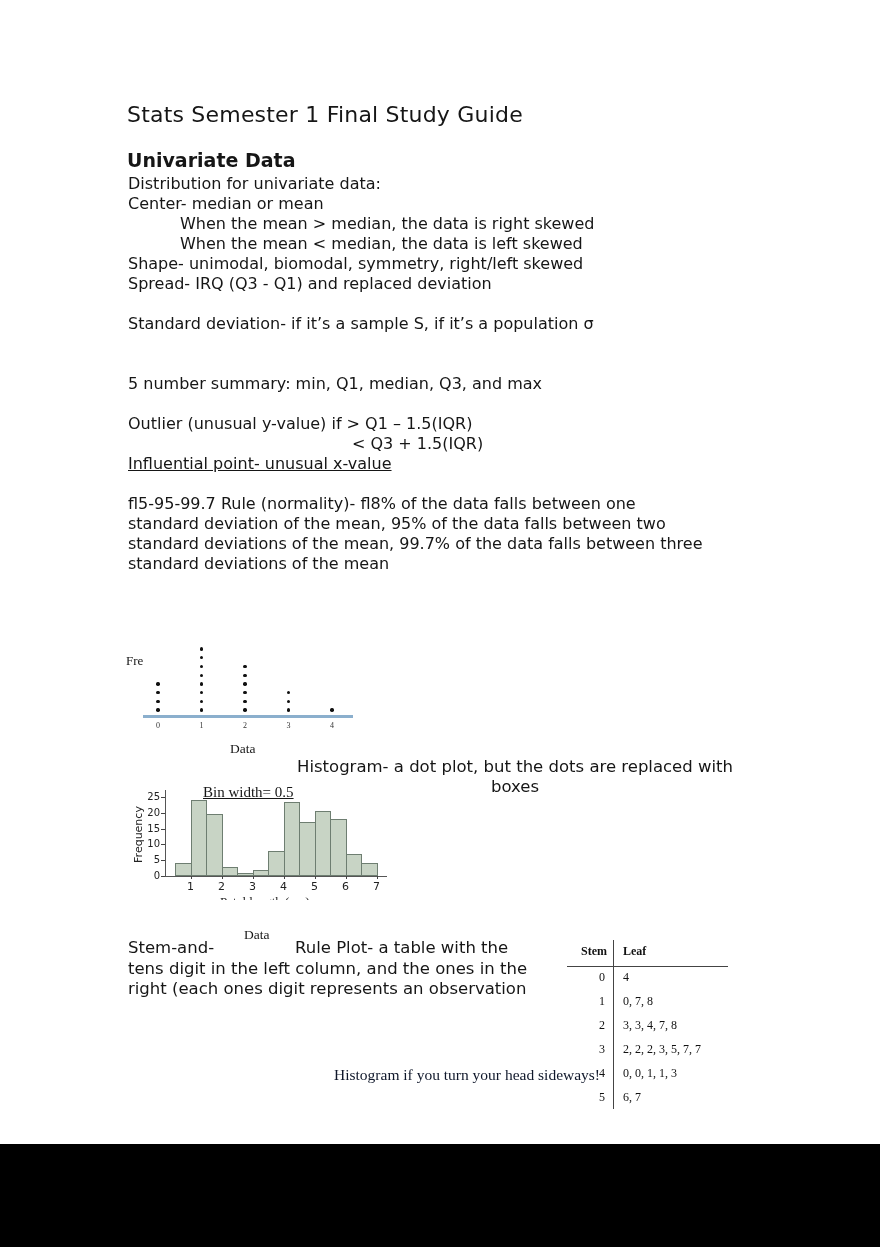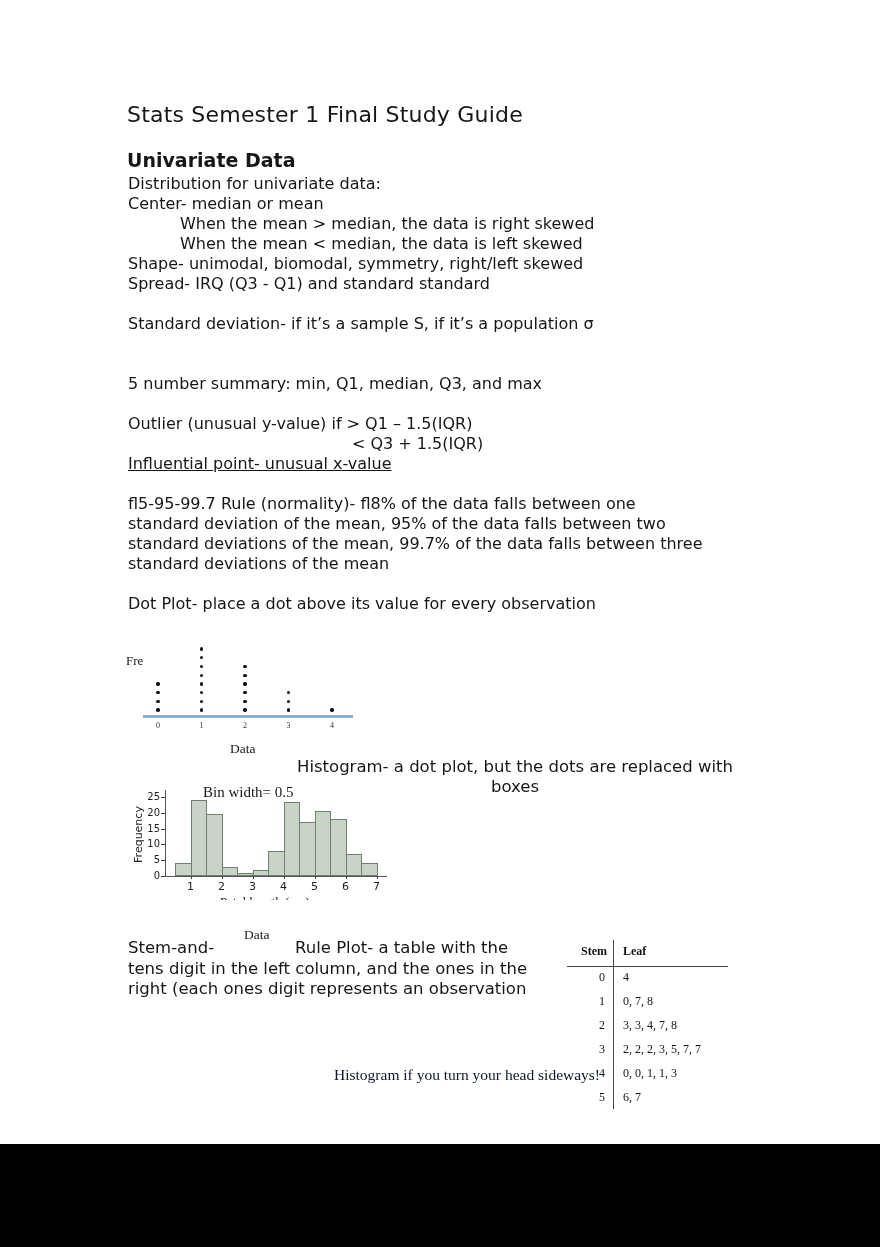--- a/index.html
+++ b/index.html
@@ -14,21 +14,21 @@
   
   #dotplot{left:120px;top:648px;width:255px;height:112px;}
   .dot{position:absolute;width:3.4px;height:3.4px;border-radius:50%;background:#101010;}
   #dp-axis{position:absolute;left:23px;top:67px;width:210px;height:3px;background:#8bafcd;}
   .dp-tick{position:absolute;top:73px;width:20px;margin-left:-10px;text-align:center;
            font-family:"Liberation Serif",serif;font-size:8px;color:#333;}
   #dp-ylab{position:absolute;left:6px;top:5px;font-family:"Liberation Serif",serif;font-size:13px;}
   #dp-xlab{position:absolute;left:110px;top:93px;font-family:"Liberation Serif",serif;font-size:13.5px;}
   
   #hist{left:128px;top:778px;width:280px;height:122px;overflow:hidden;}
-  #hist-annot{position:absolute;left:75px;top:6px;font-family:"Liberation Serif",serif;font-size:15px;}
+  #hist-annot{position:absolute;left:75px;top:6px;font-family:"Liberation Serif",serif;font-size:15px;text-decoration:underline;}
   #hist-ylab{position:absolute;left:-25px;top:50px;transform:rotate(-90deg);font-size:11px;color:#222;width:70px;text-align:center;}
   .hbar{position:absolute;background:#c8d4c5;border:1px solid #6e7e71;box-sizing:border-box;}
   .ytick-lab{position:absolute;width:22px;text-align:right;font-size:10px;color:#222;}
   .ytick-mark{position:absolute;height:1px;width:4px;background:#444;}
   .xtick-lab{position:absolute;width:20px;margin-left:-10px;text-align:center;font-size:11px;color:#222;}
   .xtick-mark{position:absolute;width:1px;height:3px;background:#444;top:98px;}
   #hist-yaxis{position:absolute;left:37px;top:12px;width:1px;height:86px;background:#555;}
   #hist-xaxis{position:absolute;left:37px;top:98px;width:222px;height:1px;background:#555;}
   #hist-xlab-clipped{position:absolute;left:92px;top:116px;font-family:"Liberation Serif",serif;font-size:13px;color:#222;}
   
@@ -55,37 +55,36 @@
 
   <div id="doc-title" class="abs sans">Stats Semester 1 Final Study Guide</div>
   <div id="section-heading" class="abs sans">Univariate Data</div>
 
   <div id="body-lines" class="abs sans">
       <div class="bline" style="padding-left: 0px;">Distribution for univariate data:</div>
       <div class="bline" style="padding-left: 0px;">Center- median or mean</div>
       <div class="bline" style="padding-left: 52px;">When the mean &gt; median, the data is right skewed</div>
       <div class="bline" style="padding-left: 52px;">When the mean &lt; median, the data is left skewed</div>
       <div class="bline" style="padding-left: 0px;">Shape- unimodal, biomodal, symmetry, right/left skewed</div>
-      <div class="bline" style="padding-left: 0px;">Spread- IRQ (Q3 - Q1) and standard standard</div>
+      <div class="bline" style="padding-left: 0px;">Spread- IRQ (Q3 - Q1) and replaced deviation</div>
       <div class="bline" style="padding-left: 0px;">&nbsp;</div>
       <div class="bline" style="padding-left: 0px;">Standard deviation- if it’s a sample S, if it’s a population σ</div>
       <div class="bline" style="padding-left: 0px;">&nbsp;</div>
       <div class="bline" style="padding-left: 0px;">&nbsp;</div>
       <div class="bline" style="padding-left: 0px;">5 number summary: min, Q1, median, Q3, and max</div>
       <div class="bline" style="padding-left: 0px;">&nbsp;</div>
       <div class="bline" style="padding-left: 0px;">Outlier (unusual y-value) if &gt; Q1 – 1.5(IQR)</div>
       <div class="bline" style="padding-left: 224px;">&lt; Q3 + 1.5(IQR)</div>
       <div class="bline" style="padding-left: 0px; text-decoration: underline;">Influential point- unusual x-value</div>
       <div class="bline" style="padding-left: 0px;">&nbsp;</div>
       <div class="bline" style="padding-left: 0px;">fl5-95-99.7 Rule (normality)- fl8% of the data falls between one</div>
       <div class="bline" style="padding-left: 0px;">standard deviation of the mean, 95% of the data falls between two</div>
       <div class="bline" style="padding-left: 0px;">standard deviations of the mean, 99.7% of the data falls between three</div>
       <div class="bline" style="padding-left: 0px;">standard deviations of the mean</div>
       <div class="bline" style="padding-left: 0px;">&nbsp;</div>
-      <div class="bline" style="padding-left: 0px;">Dot Plot- place a dot above its value for every observation</div>
     </div>
 
   <div id="dotplot" class="abs">
     <div id="dp-ylab">Fre</div>
     <div id="dp-dots">
         <div class="dot" style="left: 36.3px; top: 60.3px;"></div>
         <div class="dot" style="left: 36.3px; top: 51.6px;"></div>
         <div class="dot" style="left: 36.3px; top: 42.9px;"></div>
         <div class="dot" style="left: 36.3px; top: 34.2px;"></div>
         <div class="dot" style="left: 79.8px; top: 60.3px;"></div>

